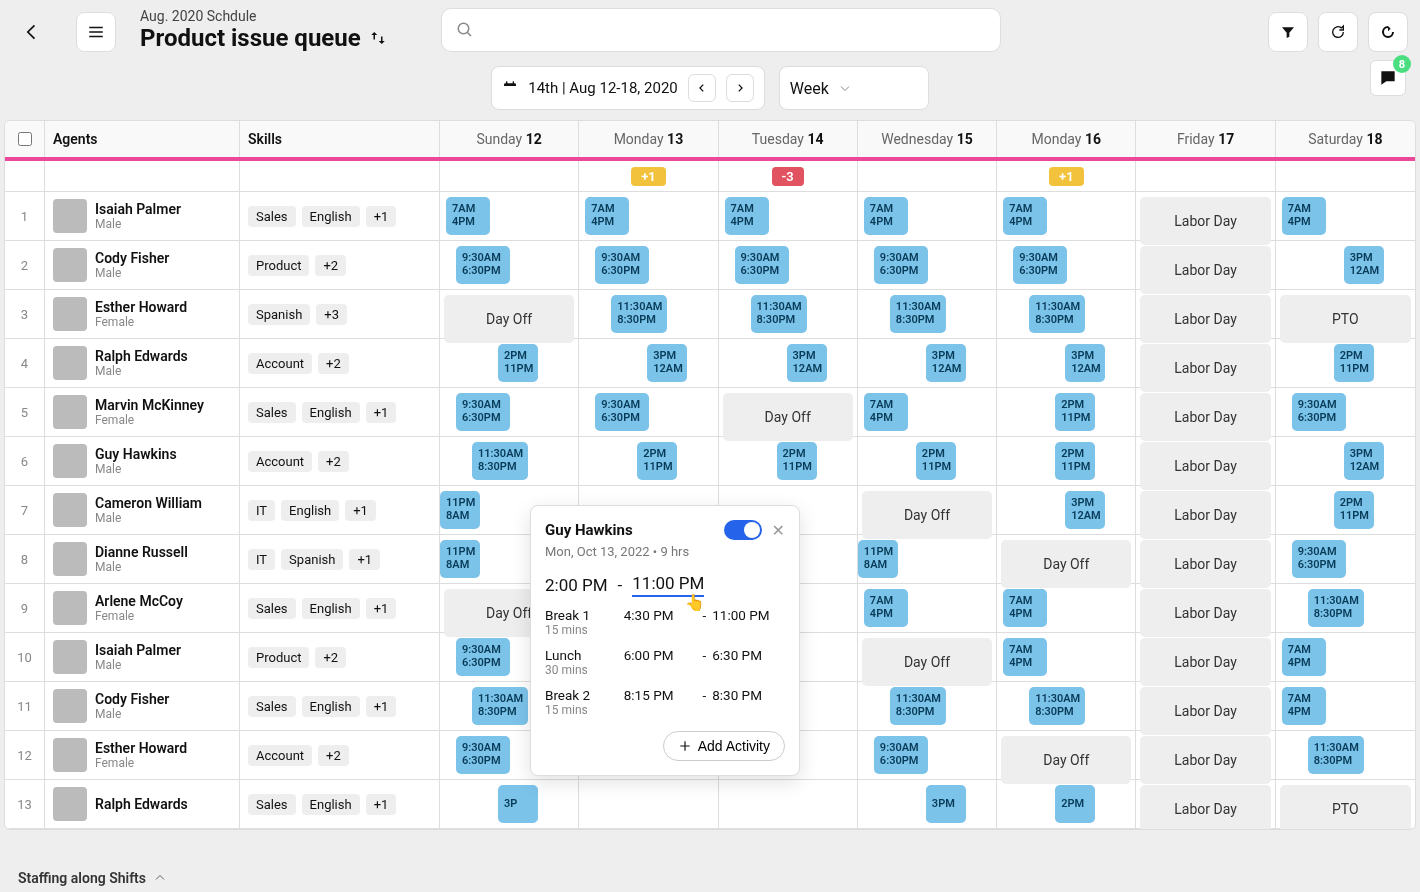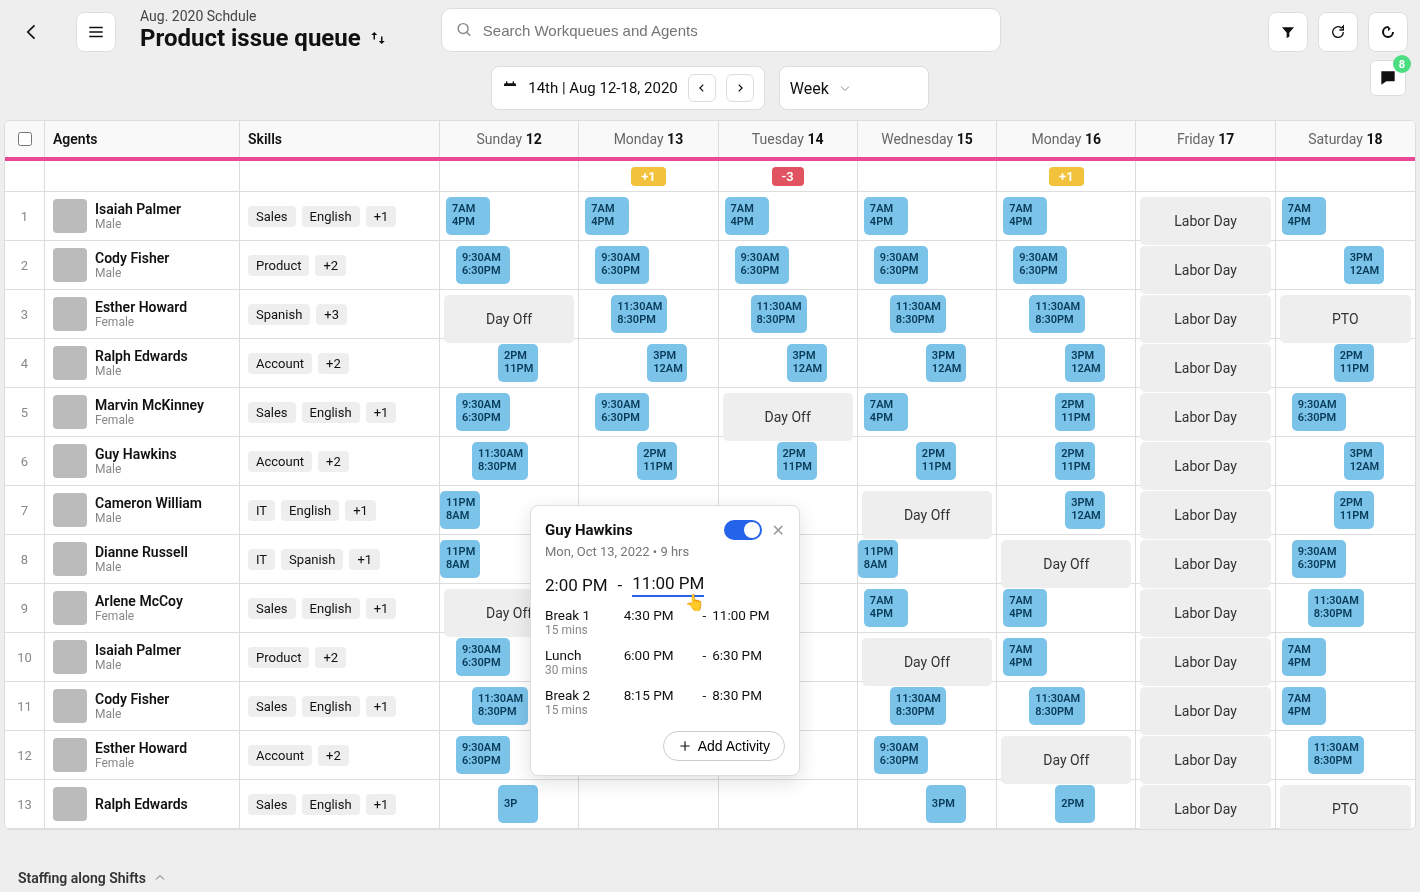--- a/index.html
+++ b/index.html
@@ -107,21 +107,20 @@
       <svg width="18" height="18" viewBox="0 0 24 24">
           <path d="M7 4l-4 4h3v6h2V8h3L7 4zM17 20l4-4h-3v-6h-2v6h-3l4 4z" fill="#111"></path>
         </svg>
     </div>
   </div>
   <div class="search">
     <svg width="18" height="18" viewBox="0 0 24 24">
         <circle cx="10" cy="10" r="7" stroke="#888" stroke-width="2" fill="none"></circle>
         <path d="M15 15l5 5" stroke="#888" stroke-width="2"></path>
       </svg>
-    <input placeholder="Search Workqueues and Agents" style="">
   </div>
   <div class="header-right">
     <div class="icon-btn">
       <svg width="16" height="16" viewBox="0 0 24 24">
           <path d="M3 5h18l-7 8v6l-4 2v-8L3 5z" fill="#111"></path>
         </svg>
     </div>
     <div class="icon-btn">
       <svg width="16" height="16" viewBox="0 0 24 24">
           <path d="M20 12a8 8 0 1 1-3-6.2L20 3v6h-6" stroke="#111" stroke-width="2" fill="none"></path>

